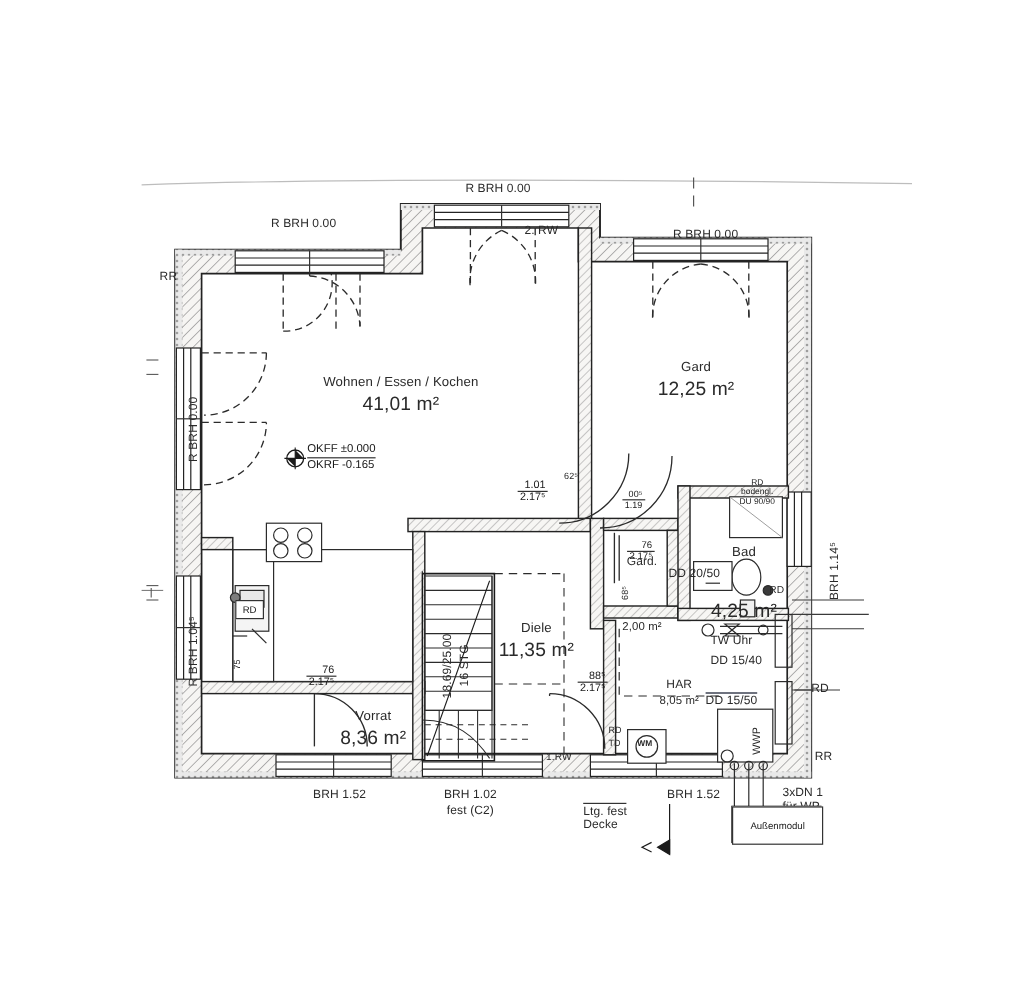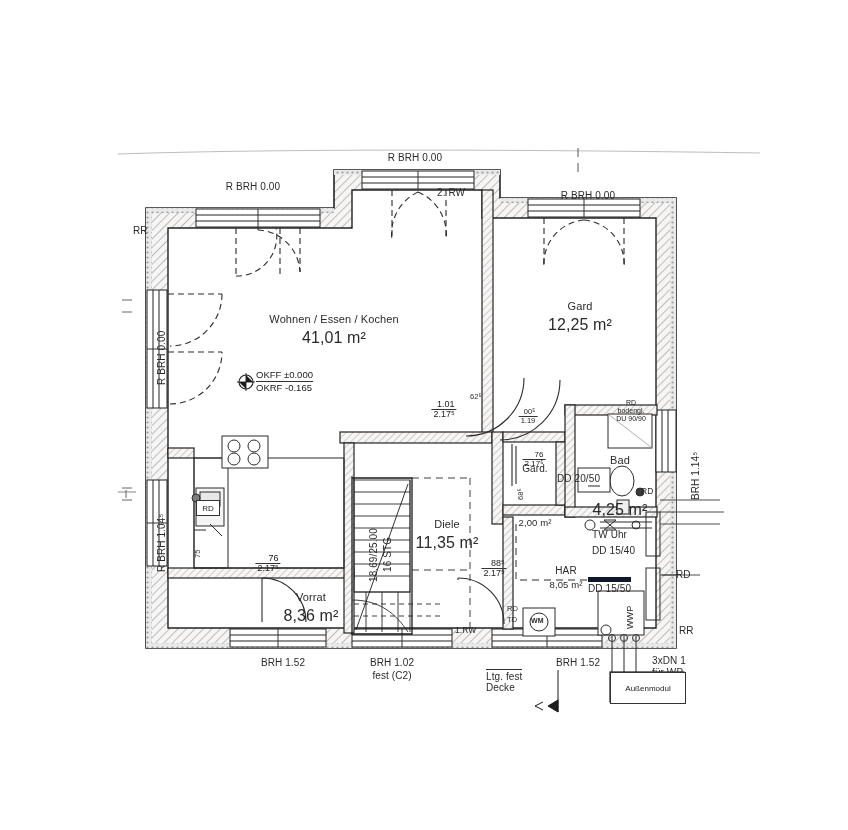--- a/index.html
+++ b/index.html
@@ -370,21 +370,21 @@
   <div class="lbl vert" style="left:156px;top:572px;transform:rotate(-90deg);">R BRH 1.04⁵</div>
   <div class="lbl vert" style="left:690px;top:500px;transform:rotate(-90deg);">BRH 1.14⁵</div>
 
   <div class="lbl" style="left:133px;top:225px;">RR</div>
   <div class="lbl" style="left:679px;top:625px;">RR</div>
   <div class="lbl" style="left:676px;top:569px;">RD</div>
   <div class="lbl sm" style="left:641px;top:486px;">RD</div>
 
   <div class="lbl" style="left:592px;top:529px;">TW Uhr</div>
   <div class="lbl" style="left:592px;top:545px;">DD 15/40</div>
-  <div class="lbl" style="left:588px;top:577px;border-top:5px solid #0f172a;padding-top:1px;">DD 15/50</div>
+  <div class="lbl" style="left:588px;top:577px;border-top:1px solid #0f172a;padding-top:1px;">DD 15/50</div>
   <div class="lbl" style="left:557px;top:473px;">DD 20/50</div>
   <div class="lbl" style="left:652px;top:655px;">3xDN 1</div>
   <div class="lbl" style="left:652px;top:667px;">für WP</div>
   <div class="lbl" style="left:486px;top:669px;border-top:1px solid #333;padding-top:1px;">Ltg. fest</div>
   <div class="lbl" style="left:486px;top:682px;">Decke</div>
   <div class="lbl sm" style="left:455px;top:625px;">1.RW</div>
 
   <div class="lbl vert" style="left:382px;top:572px;transform:rotate(-90deg);font-size:10px;">16 STG</div>
   <div class="lbl vert" style="left:368px;top:582px;transform:rotate(-90deg);font-size:10px;">18.69/25.00</div>
 

